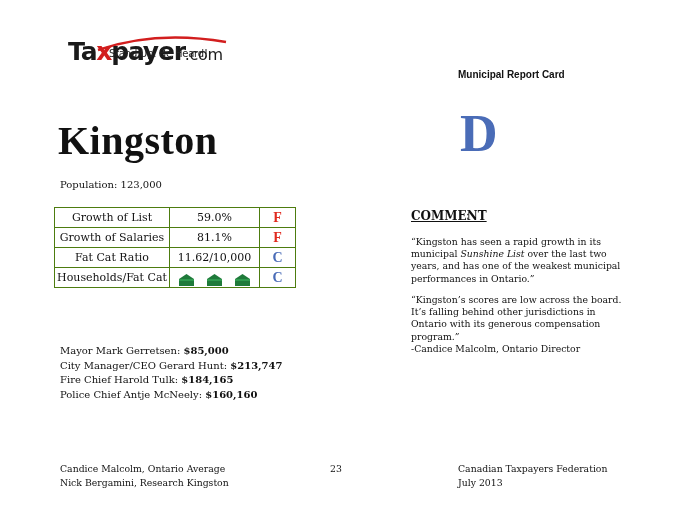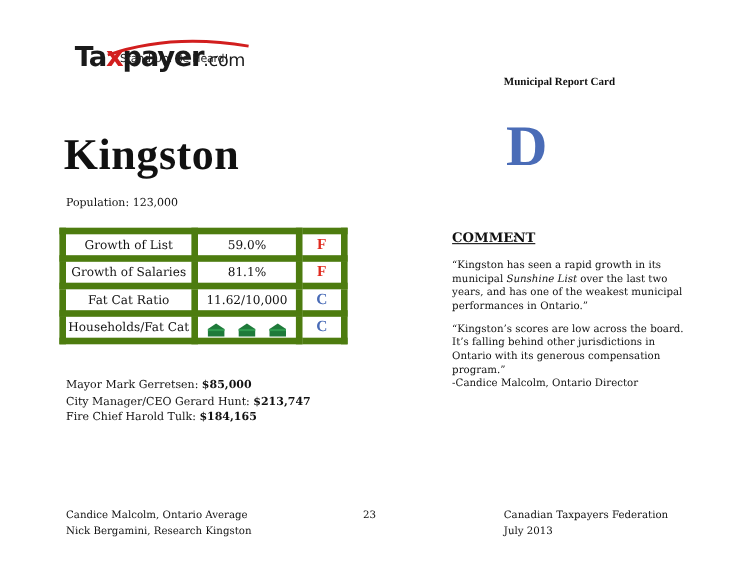--- a/index.html
+++ b/index.html
@@ -30,37 +30,37 @@
       font-weight: bold; font-size: 40px; letter-spacing: 0.5px; line-height: 46px;
     }
     .population { left: 60px; top: 179px; font-size: 10px; }
 
     
     .grade-table {
       left: 54px; top: 207px; border-collapse: collapse;
       font-size: 11px;
     }
     .grade-table td {
-      border: 6px solid #4d7c0f; height: 19px; padding: 0; text-align: center;
+      border: 1px solid #4d7c0f; height: 19px; padding: 0; text-align: center;
       vertical-align: middle;
     }
     .grade-table td.c1 { width: 114px; }
     .grade-table td.c2 { width: 89px; }
     .grade-table td.c3 { width: 35px; font-family: "Liberation Serif", "DejaVu Serif", serif; font-weight: bold; font-size: 14px; }
     .grade-F { color: #e02a1f; }
     .grade-C, .grade-D { color: #4a6cb7; }
     .houses { display: flex; justify-content: center; gap: 11px; align-items: flex-end; height: 19px; }
     .house { width: 17px; height: 14px; position: relative; }
 
     .salaries { left: 60px; top: 344px; font-size: 10px; line-height: 14.5px; }
     .salaries .row b { font-weight: bold; }
 
     
     .report-title {
-      left: 458px; top: 69px; font-family: Liberation Serif, serif;
+      left: 458px; top: 69px; font-family: Liberation Sans, sans-serif;
       font-weight: bold; font-size: 10px;
     }
     .overall-grade {
       left: 460px; top: 104px; font-family: "Liberation Serif", "DejaVu Serif", serif;
       font-weight: bold; font-size: 52px; color: #4a6cb7; line-height: 60px;
     }
     .comment-heading {
       left: 411px; top: 209px; font-weight: bold; font-size: 12px; text-decoration: underline;
     }
     .comment-heading-colon { left: 466px; top: 209px; font-size: 11px; }
@@ -128,20 +128,21 @@
       </td>
       <td class="c3 grade-C">C</td>
     </tr>
   </tbody>
 </table>
 
 <div class="abs salaries">
   <div class="row"><span>Mayor Mark Gerretsen: </span><b>$85,000</b></div>
   <div class="row"><span>City Manager/CEO Gerard Hunt: </span><b>$213,747</b></div>
   <div class="row"><span>Fire Chief Harold Tulk: </span><b>$184,165</b></div>
+  <div class="row"><span>Police Chief Antje McNeely: </span><b>$160,160</b></div>
 </div>
 
 <div class="abs report-title">Municipal Report Card</div>
 <div class="abs overall-grade">D</div>
 
 <div class="abs comment-heading">COMMENT</div>
 <div class="abs comment-heading-colon">:</div>
 
 <div class="abs comment comment1"><span>“Kingston has seen a rapid growth in its municipal </span><i>Sunshine List</i><span> over the last two years, and has one of the weakest municipal performances in Ontario.”</span></div>
 <div class="abs comment comment2">“Kingston’s scores are low across the board. It’s falling behind other jurisdictions in Ontario with its generous compensation program.”</div>

